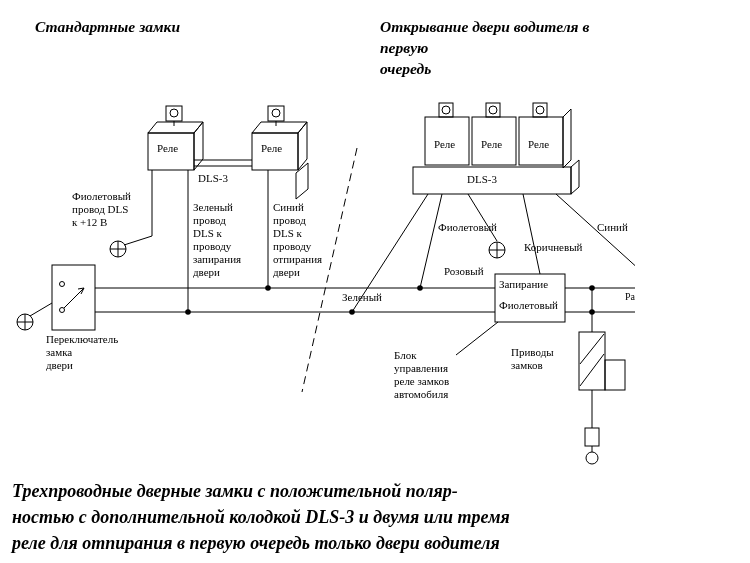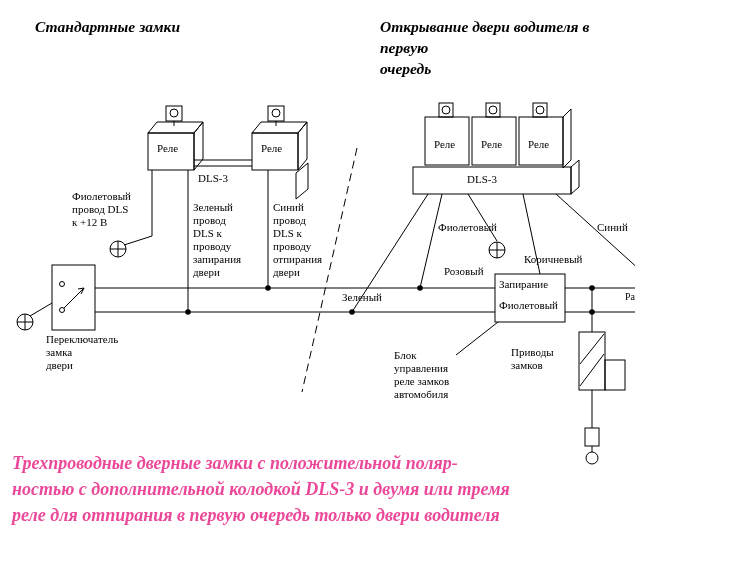--- a/index.html
+++ b/index.html
@@ -12,21 +12,21 @@
     position:absolute;font:11px/13px "Liberation Serif", serif;
     white-space:pre-line;color:#000;
   }
   .small{font:10px/12px "Liberation Serif", serif;text-align:center;}
   .title{
     position:absolute;font:bold italic 15.5px/21px "Liberation Serif", serif;
     white-space:pre-line;color:#000;
   }
   .caption{
     position:absolute;font:bold italic 18px/26px "Liberation Serif", serif;
-    white-space:pre-line;color:#ec4899;
+    white-space:pre-line;color:#000000;margin-top:28px;
   }
 </style>
 </head>
 <body>
 
 <div id="stage">
 
   <svg id="geom" width="750" height="563" viewBox="0 0 750 563">
     <g stroke="#000" stroke-width="1" fill="none">
 
@@ -214,21 +214,21 @@
 двери</div>
   <div class="lbl" style="left:46px;top:333px">Переключатель
 замка
 двери</div>
 
   <div class="lbl" style="left:434px;top:138px">Реле</div>
   <div class="lbl" style="left:481px;top:138px">Реле</div>
   <div class="lbl" style="left:528px;top:138px">Реле</div>
   <div class="lbl" style="left:467px;top:173px">DLS-3</div>
   <div class="lbl" style="left:438px;top:221px">Фиолетовый</div>
-  <div class="lbl" style="left:524px;top:253px">Коричневый</div>
+  <div class="lbl" style="left:524px;top:241px">Коричневый</div>
   <div class="lbl" style="left:597px;top:221px">Синий</div>
   <div class="lbl" style="left:444px;top:265px">Розовый</div>
   <div class="lbl" style="left:342px;top:291px">Зеленый</div>
   <div class="lbl" style="left:499px;top:278px">Запирание</div>
   <div class="lbl" style="left:499px;top:299px">Фиолетовый</div>
   <div class="lbl" style="left:511px;top:346px">Приводы
 замков</div>
   <div class="lbl" style="left:394px;top:349px">Блок
 управления
 реле замков

